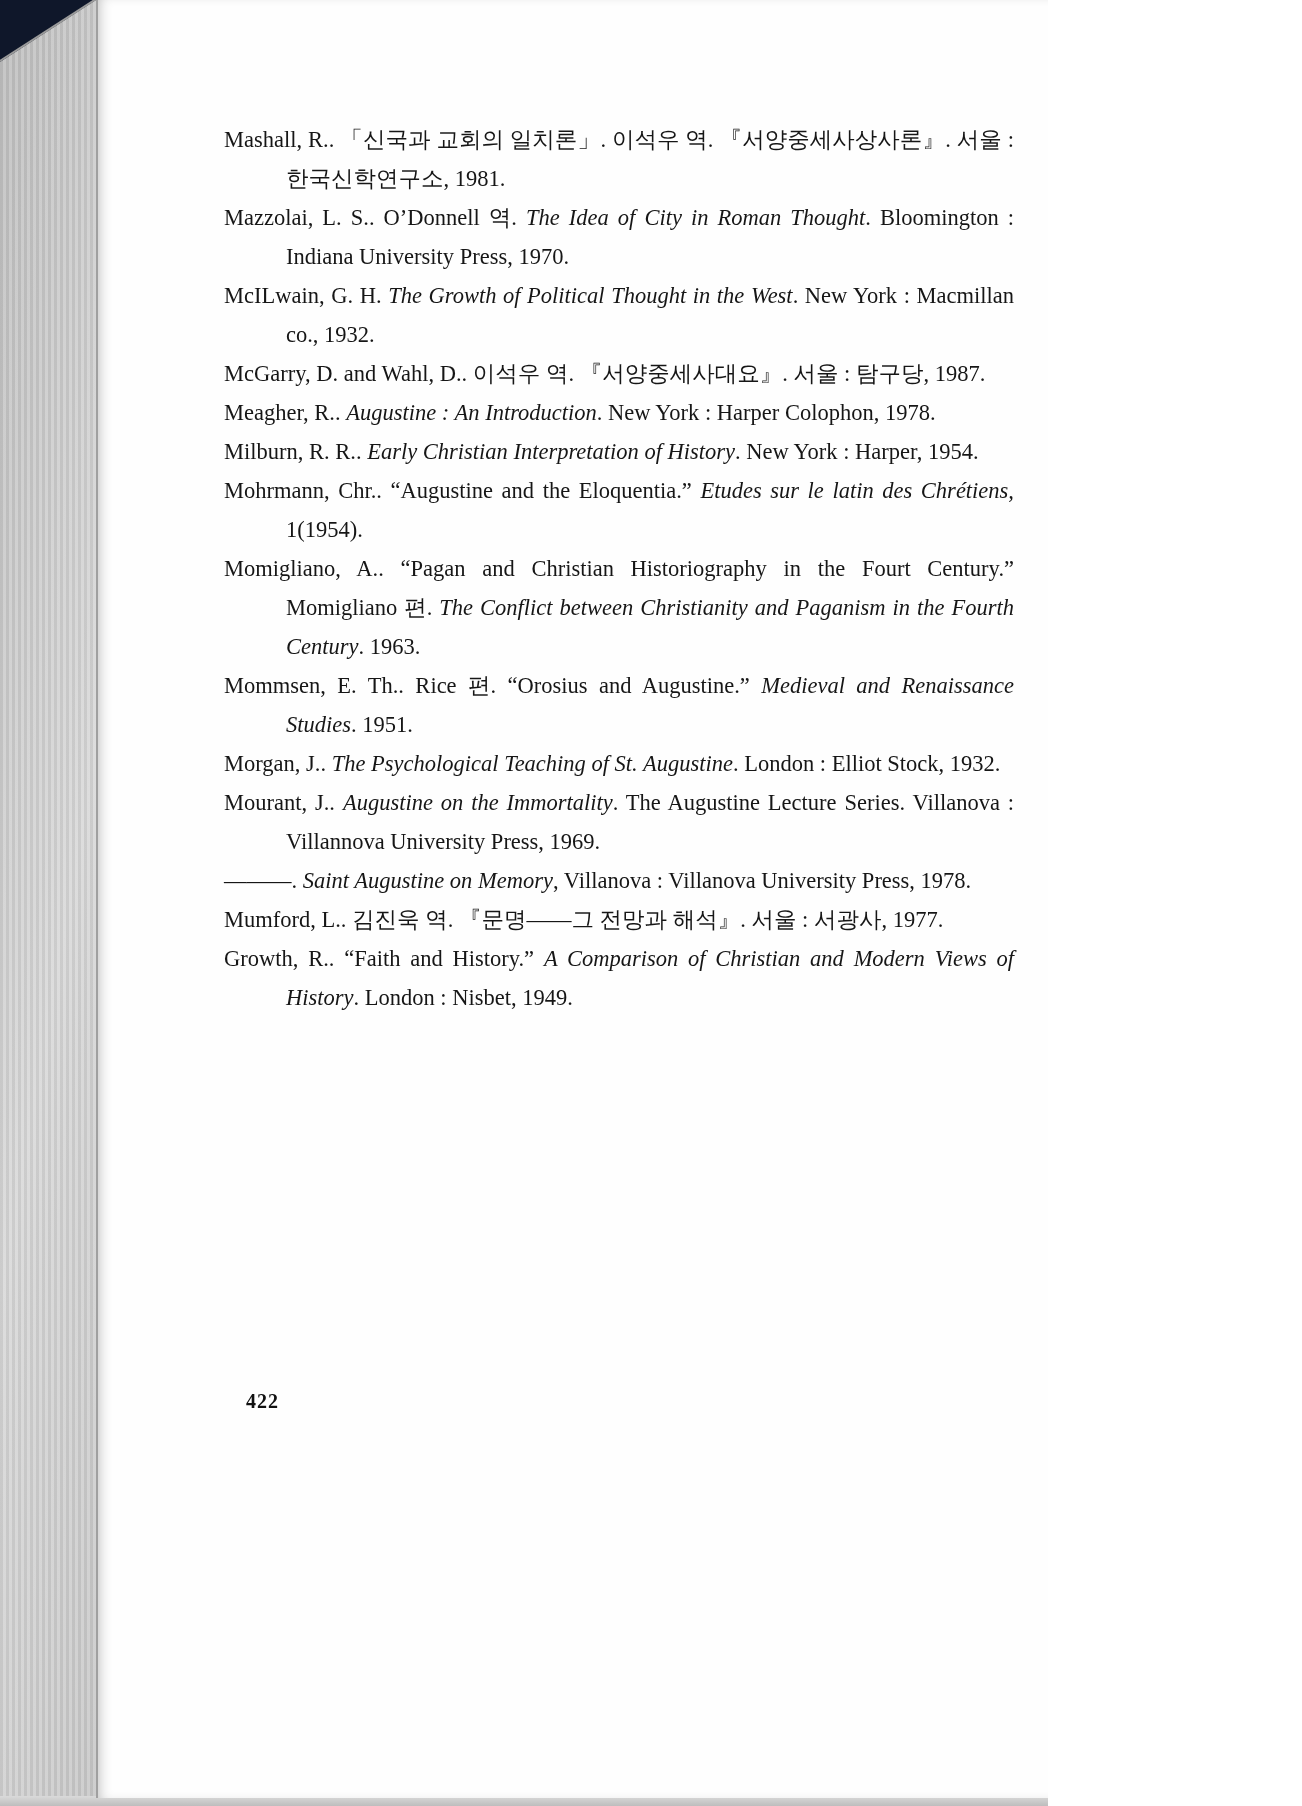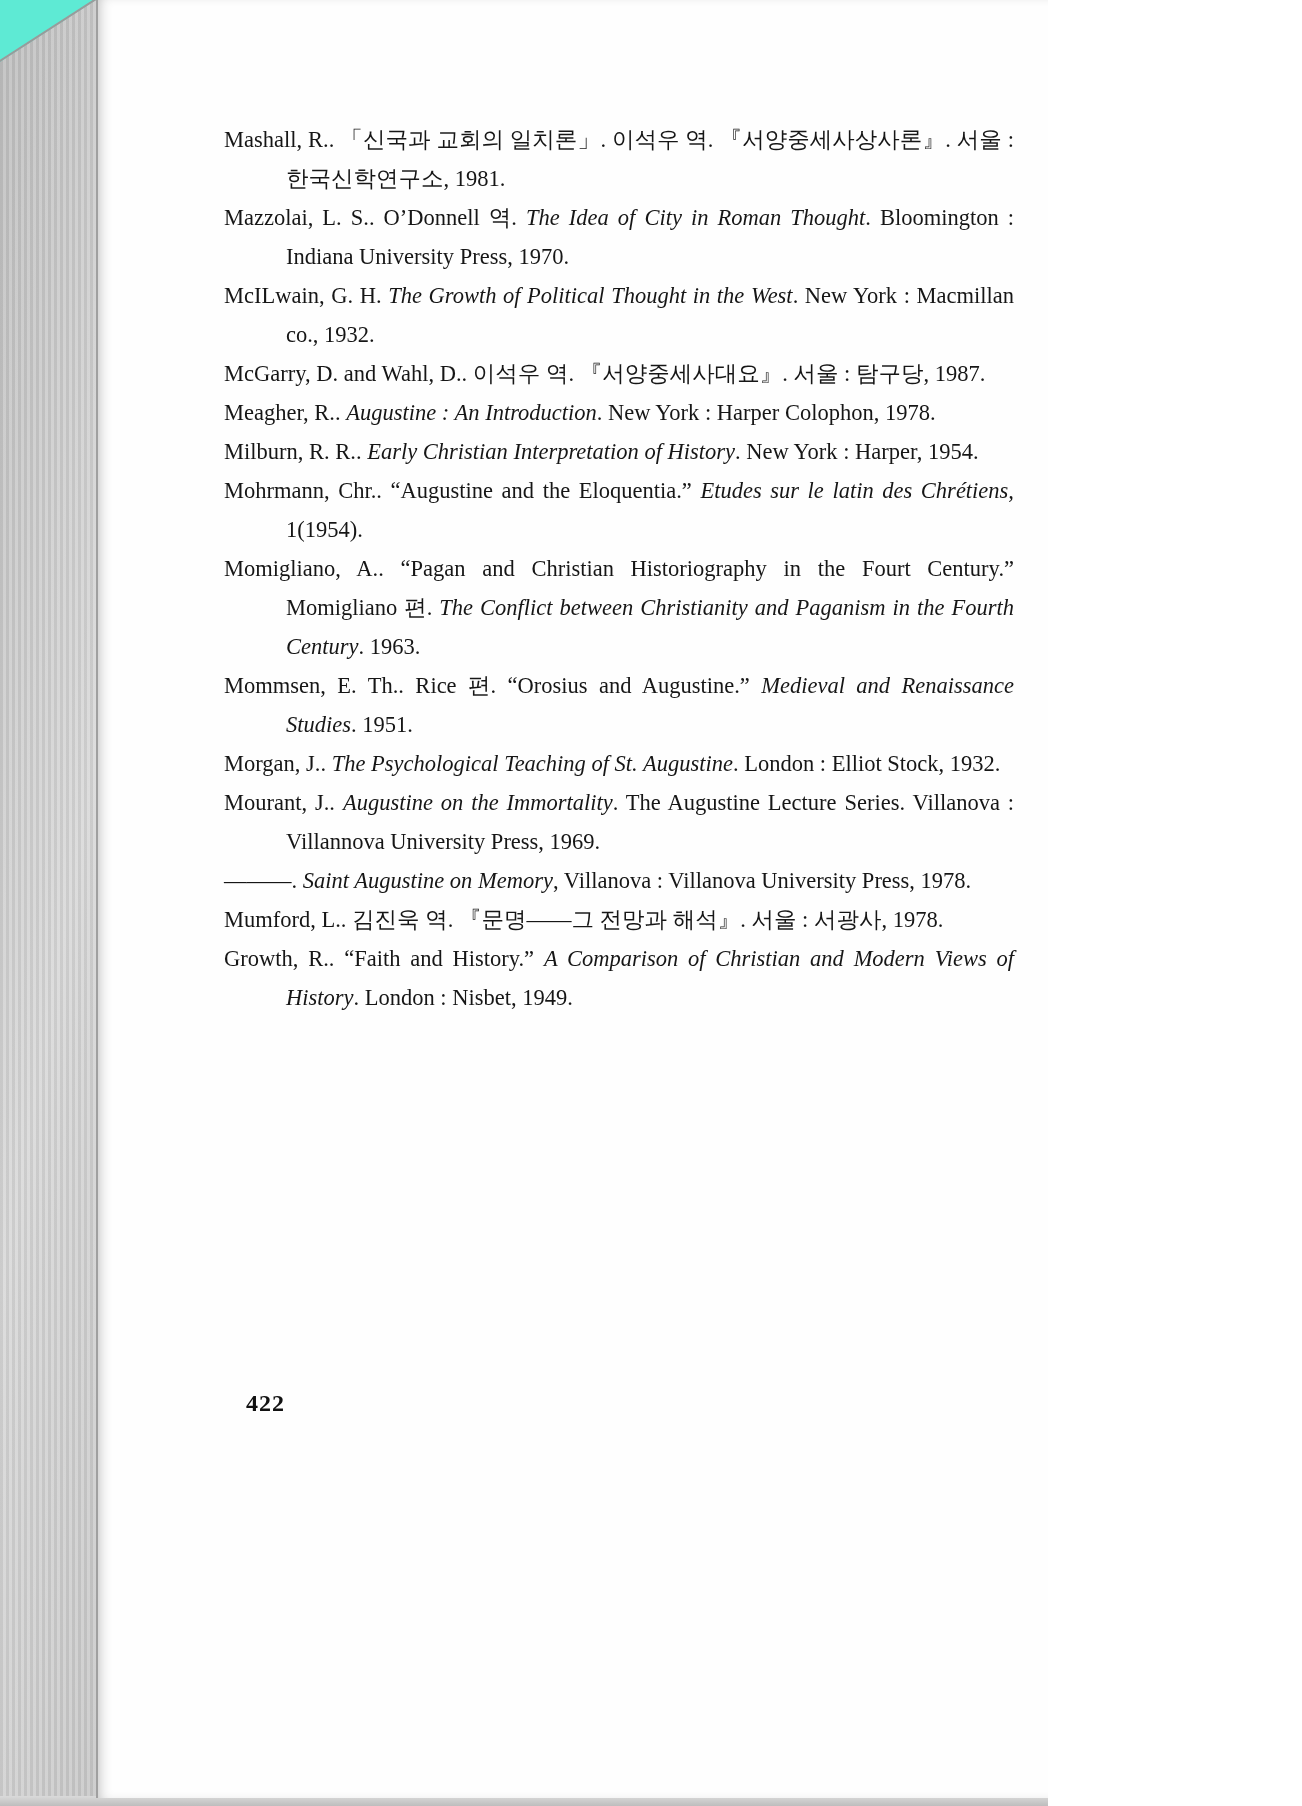--- a/index.html
+++ b/index.html
@@ -3,21 +3,21 @@
 <meta charset="utf-8">
 <style>
   * { margin: 0; padding: 0; box-sizing: border-box; }
   html, body { background: #ffffff; }
   body { font-family: "Liberation Serif", "DejaVu Serif", serif; }
 
   .scan {
     position: relative;
     width: 1048px;
     height: 1806px;
-    background: #5eead4;
+    background: #0f172a;
     overflow: hidden;
     text-decoration: underline;
   }
 
   
   .book-edge {
     position: absolute;
     left: 0; top: 0;
     width: 96px; height: 100%;
     background:
@@ -60,21 +60,21 @@
   .entry {
     text-align: justify;
     margin-left: 62px;
     text-indent: -62px;
   }
   .it { font-style: italic; }
 
   .page-num {
     position: absolute;
     left: 148px; top: 1390px;
-    font-size: 24px;
+    font-size: 20px;
     font-weight: 700;
     letter-spacing: 1px;
     color: #111111;
   }
 </style>
 </head>
 <body>
 
 <div class="scan">
   <div class="book-edge"></div>
@@ -89,18 +89,18 @@
         <p class="entry"><span>McILwain, G. H. </span><span class="it">The Growth of Political Thought in the West</span><span>. New York : Macmillan co., 1932.</span></p>
         <p class="entry"><span>McGarry, D. and Wahl, D.. 이석우 역. 『서양중세사대요』. 서울 : 탐구당, 1987.</span></p>
         <p class="entry"><span>Meagher, R.. </span><span class="it">Augustine : An Introduction</span><span>. New York : Harper Colophon, 1978.</span></p>
         <p class="entry"><span>Milburn, R. R.. </span><span class="it">Early Christian Interpretation of History</span><span>. New York : Harper, 1954.</span></p>
         <p class="entry"><span>Mohrmann, Chr.. “Augustine and the Eloquentia.” </span><span class="it">Etudes sur le latin des Chrétiens,</span><span> 1(1954).</span></p>
         <p class="entry"><span>Momigliano, A.. “Pagan and Christian Historiography in the Fourt Century.” Momigliano 편. </span><span class="it">The Conflict between Christianity and Paganism in the Fourth Century</span><span>. 1963.</span></p>
         <p class="entry"><span>Mommsen, E. Th.. Rice 편. “Orosius and Augustine.” </span><span class="it">Medieval and Renaissance Studies</span><span>. 1951.</span></p>
         <p class="entry"><span>Morgan, J.. </span><span class="it">The Psychological Teaching of St. Augustine</span><span>. London : Elliot Stock, 1932.</span></p>
         <p class="entry"><span>Mourant, J.. </span><span class="it">Augustine on the Immortality</span><span>. The Augustine Lecture Series. Villanova : Villannova University Press, 1969.</span></p>
         <p class="entry"><span>———. </span><span class="it">Saint Augustine on Memory</span><span>, Villanova : Villanova University Press, 1978.</span></p>
-        <p class="entry"><span>Mumford, L.. 김진욱 역. 『문명——그 전망과 해석』. 서울 : 서광사, 1978.</span></p>
+        <p class="entry"><span>Mumford, L.. 김진욱 역. 『문명——그 전망과 해석』. 서울 : 서광사, 1977.</span></p>
         <p class="entry"><span>Growth, R.. “Faith and History.” </span><span class="it">A Comparison of Christian and Modern Views of History</span><span>. London : Nisbet, 1949.</span></p>
       </div>
     <div class="page-num">422</div>
   </div>
 </div>
 
 </body></html>

